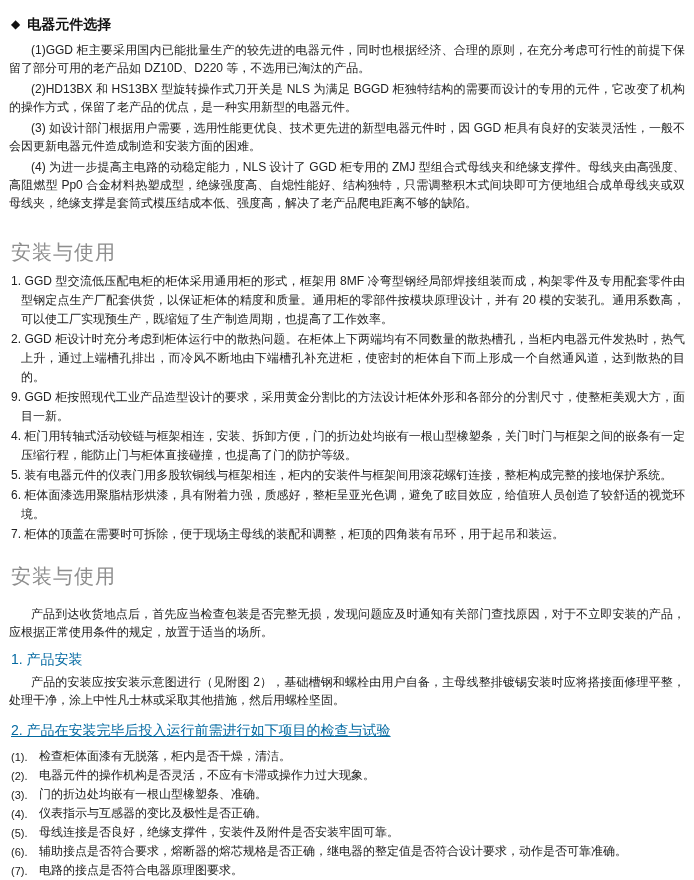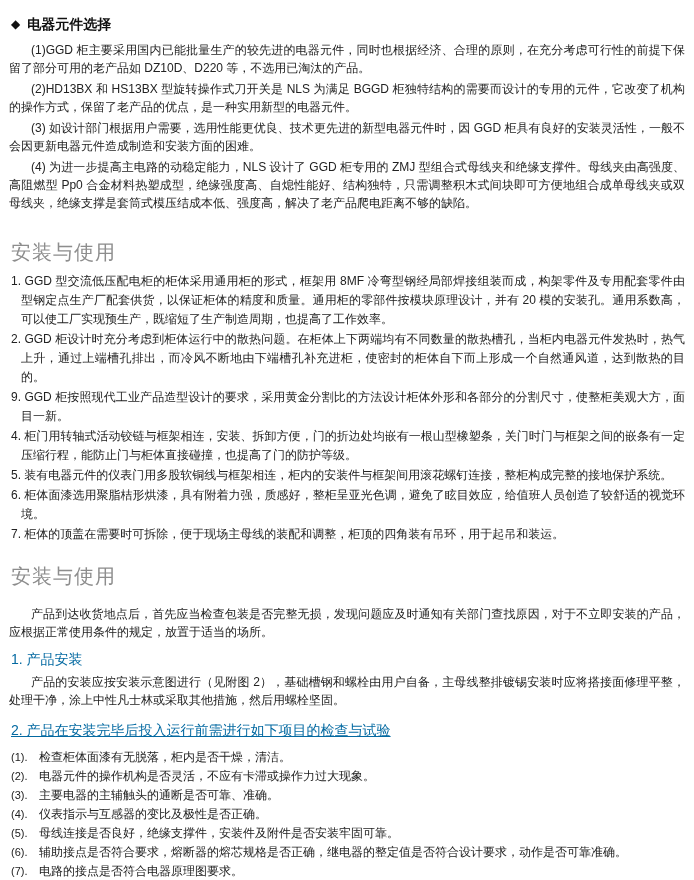--- a/index.html
+++ b/index.html
@@ -73,21 +73,21 @@
     display: flex;
     font-size: 12px;
     line-height: 19px;
     margin-left: 2px;
   }
   .check-num {
     width: 28px;
     flex-shrink: 0;
     font-size: 11px;
   }
-  .check-text { flex: 1; text-align: left; }
+  .check-text { flex: 1; text-align: left; font-family: Liberation Mono, monospace; }
 </style>
 </head>
 <body>
 
 <div class="page">
 
   <div class="h-black">
     <span class="diamond">◆</span>
     <span>电器元件选择</span>
   </div>
@@ -116,21 +116,21 @@
   <div class="check-row">
     <span class="check-num">(1).</span>
     <span class="check-text">检查柜体面漆有无脱落，柜内是否干燥，清洁。</span>
   </div>
   <div class="check-row">
     <span class="check-num">(2).</span>
     <span class="check-text">电器元件的操作机构是否灵活，不应有卡滞或操作力过大现象。</span>
   </div>
   <div class="check-row">
     <span class="check-num">(3).</span>
-    <span class="check-text">主要电器的主辅触头的通断是否可靠、准确。</span>
+    <span class="check-text">门的折边处均嵌有一根山型橡塑条、准确。</span>
   </div>
   <div class="check-row">
     <span class="check-num">(4).</span>
     <span class="check-text">仪表指示与互感器的变比及极性是否正确。</span>
   </div>
   <div class="check-row">
     <span class="check-num">(5).</span>
     <span class="check-text">母线连接是否良好，绝缘支撑件，安装件及附件是否安装牢固可靠。</span>
   </div>
   <div class="check-row">

